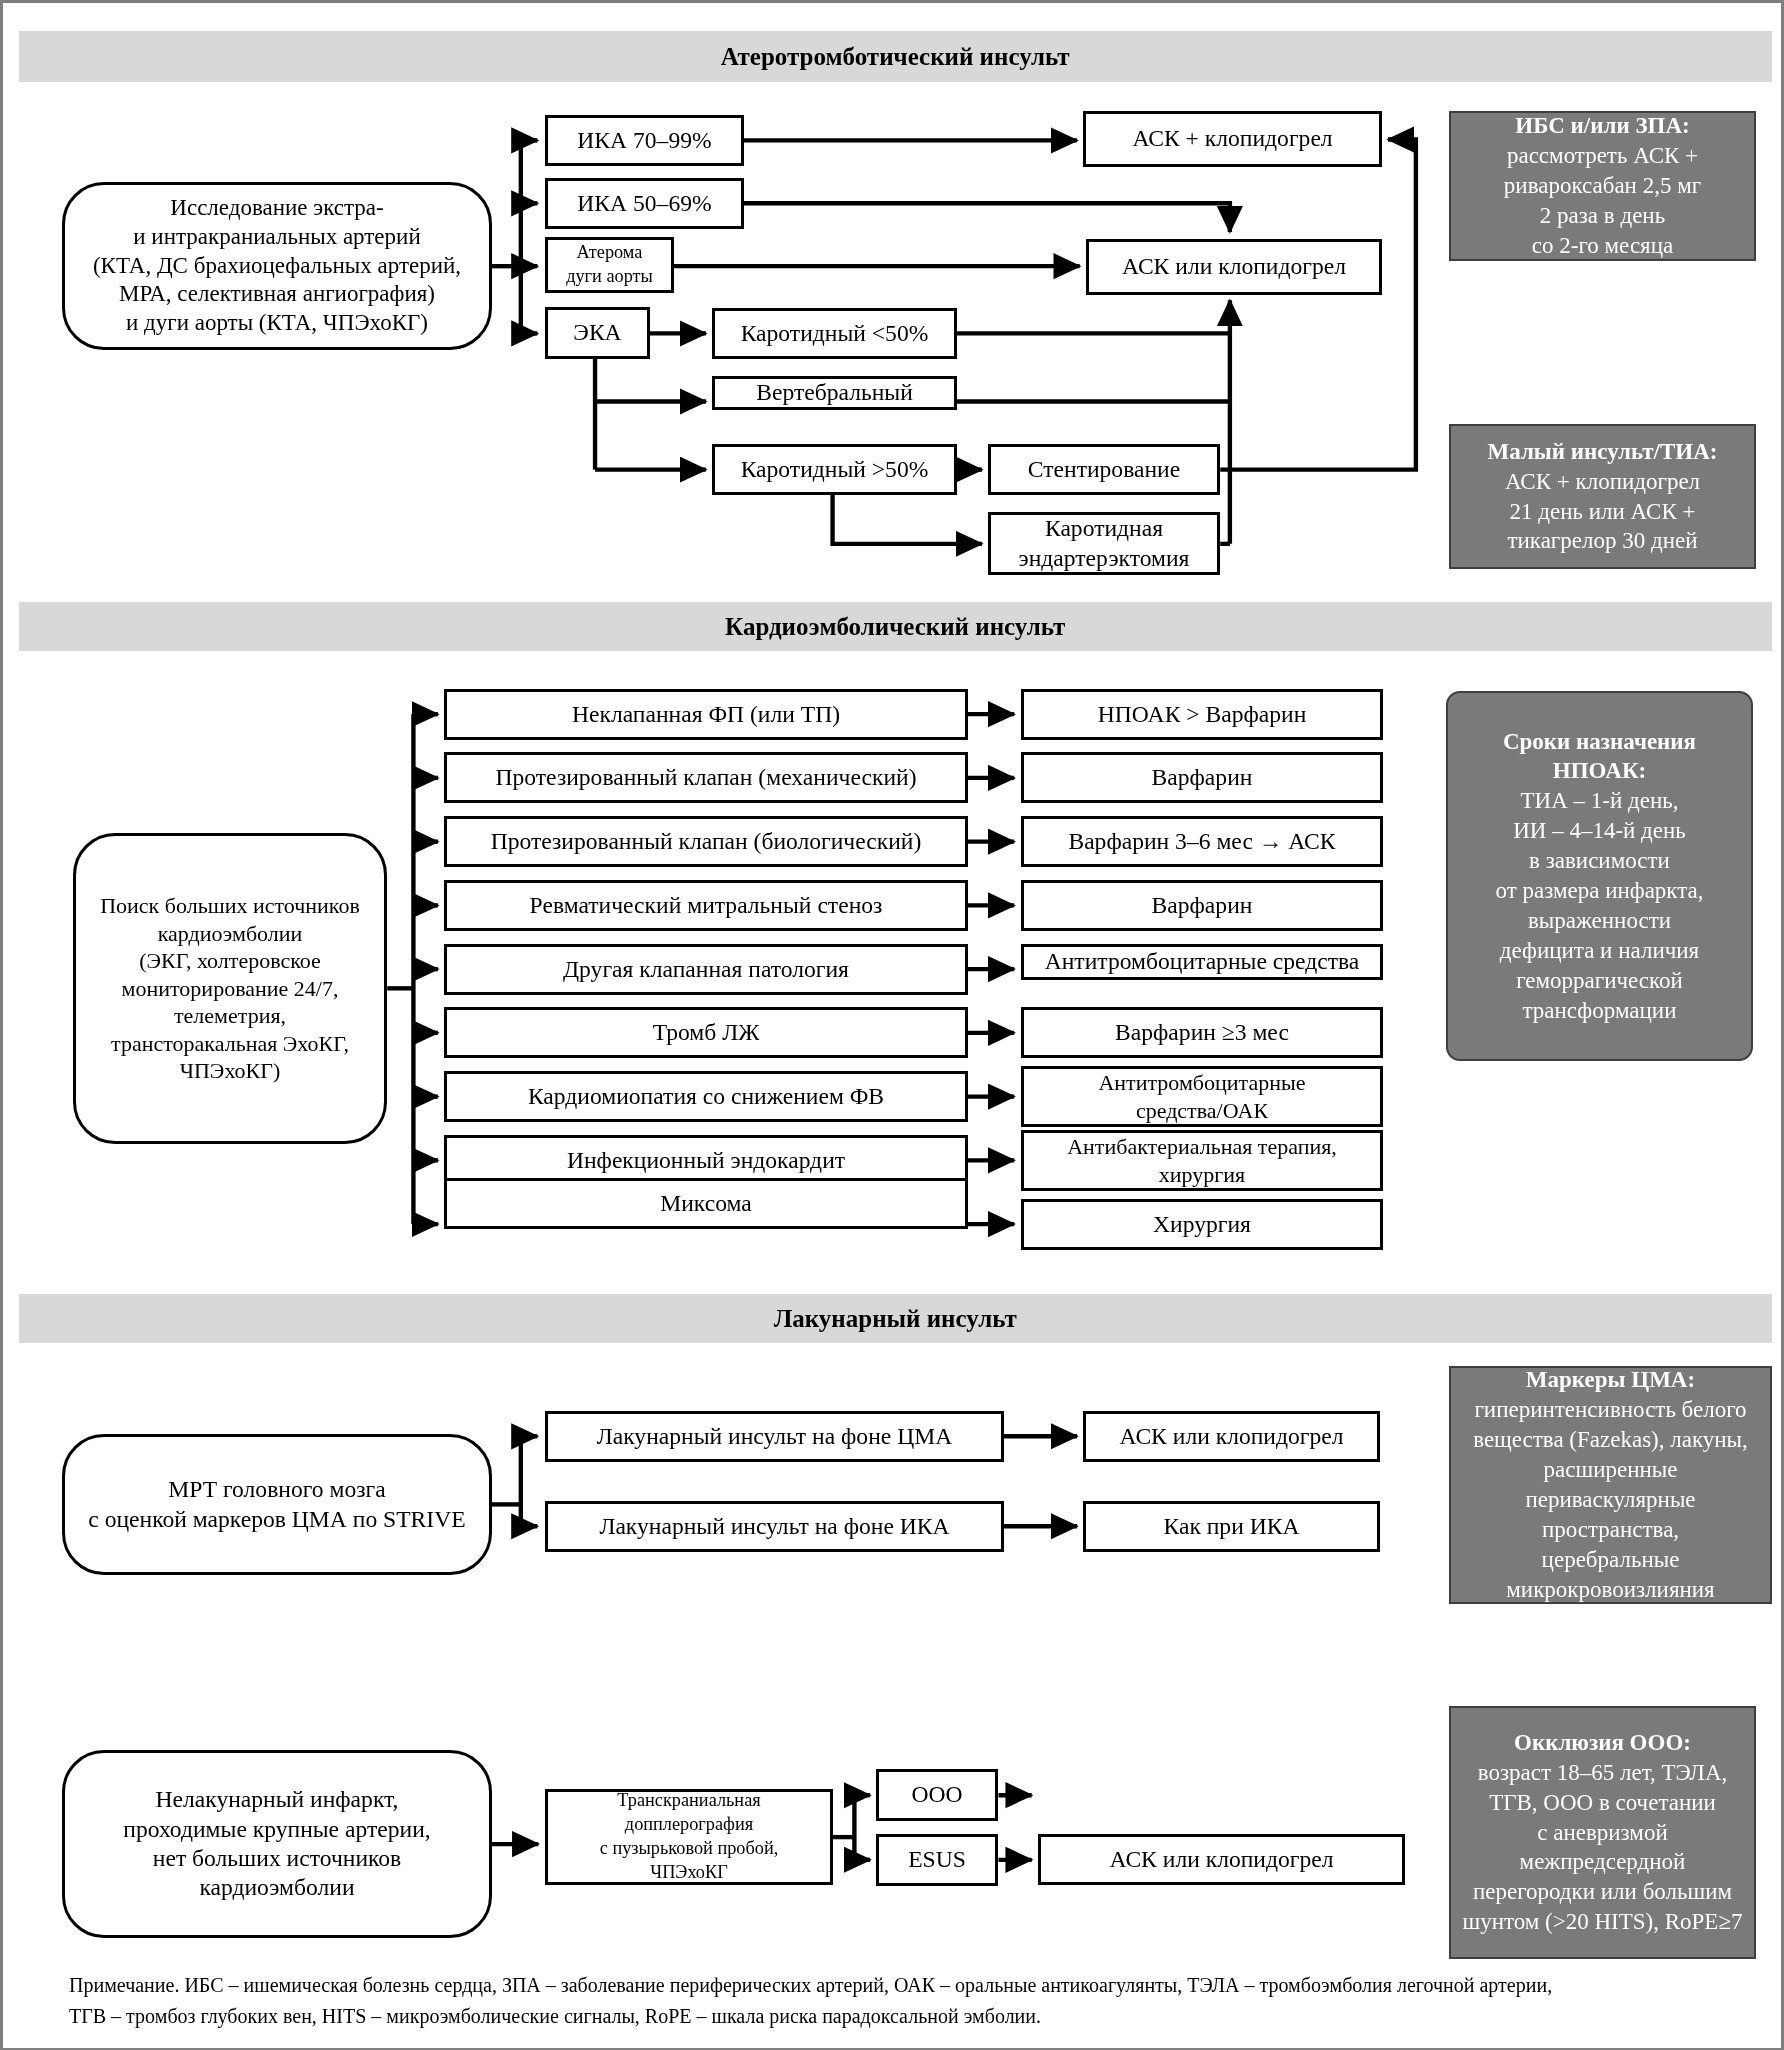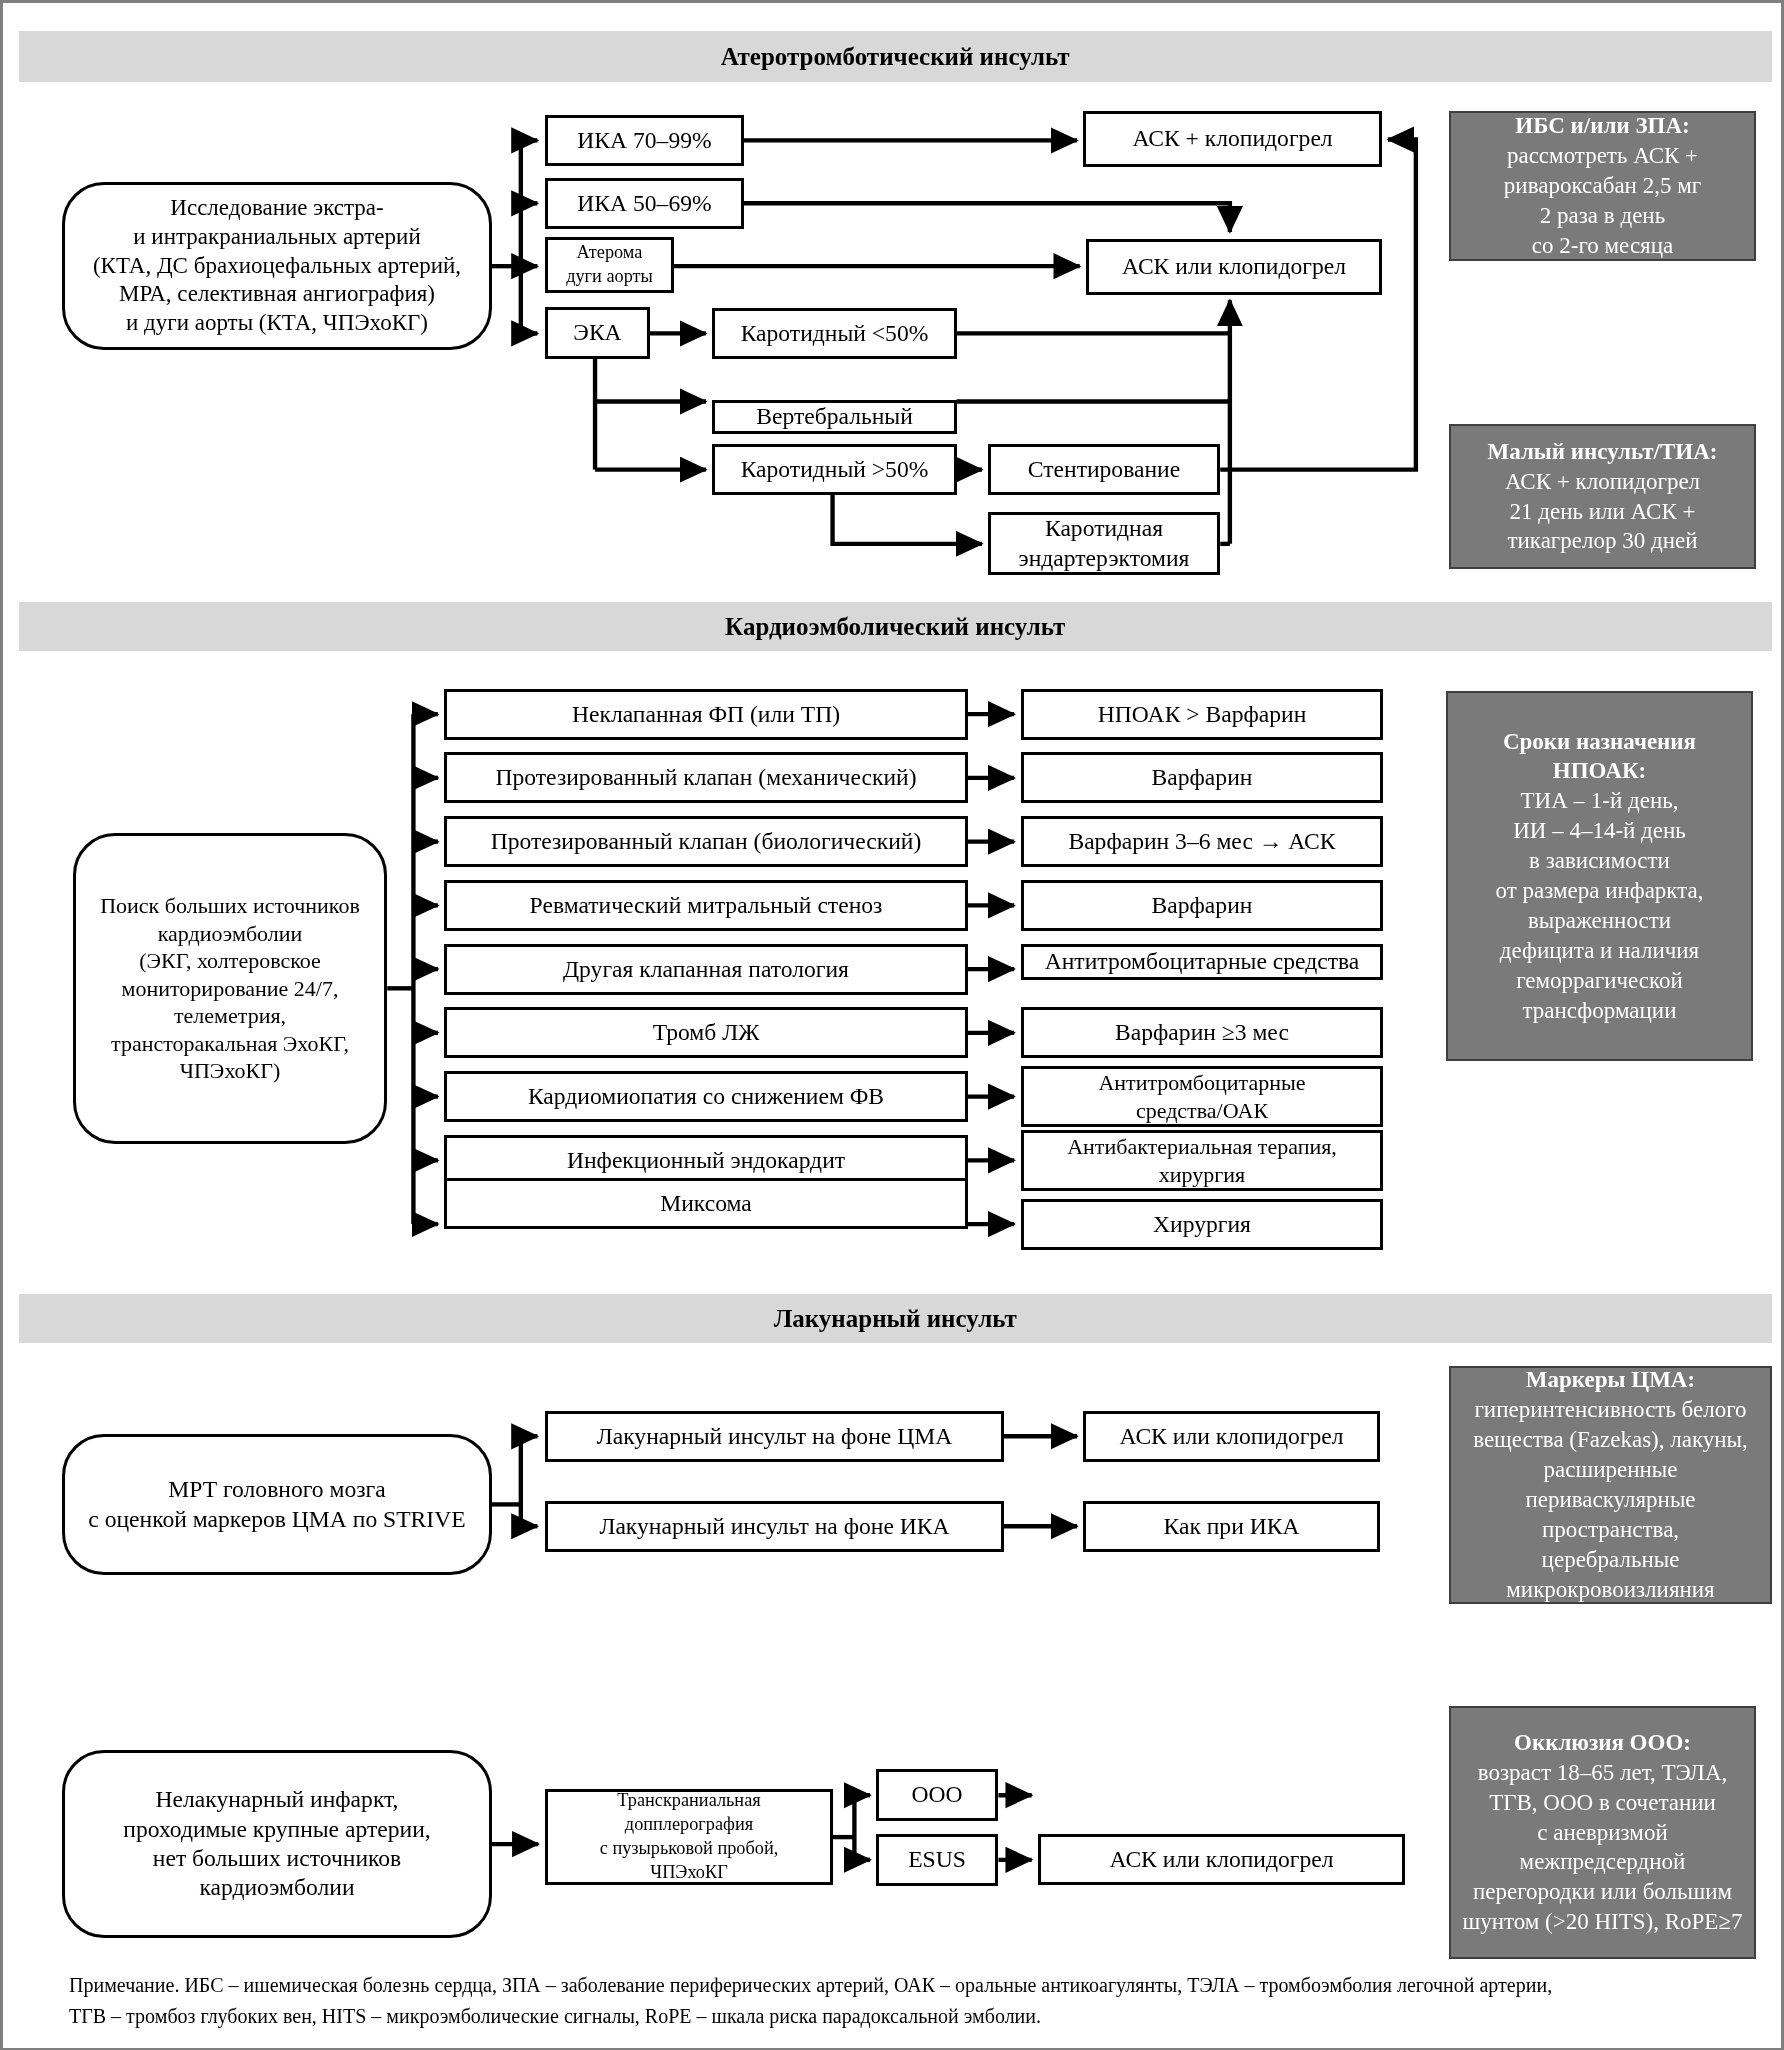--- a/index.html
+++ b/index.html
@@ -123,21 +123,21 @@
 МРА, селективная ангиография)
 и дуги аорты (КТА, ЧПЭхоКГ)</div>
 
   <div class="abs box" style="left:542px;top:112px;width:199px;height:51px;">ИКА 70–99%</div>
   <div class="abs box" style="left:542px;top:175px;width:199px;height:51px;">ИКА 50–69%</div>
   <div class="abs box small" style="left:542px;top:234px;width:129px;height:56px;">Атерома
 дуги аорты</div>
   <div class="abs box" style="left:542px;top:304px;width:105px;height:52px;">ЭКА</div>
 
   <div class="abs box" style="left:709px;top:305px;width:245px;height:51px;">Каротидный &lt;50%</div>
-  <div class="abs box" style="left:709px;top:373px;width:245px;height:34px;margin-top:24px;">Вертебральный</div>
+  <div class="abs box" style="left:709px;top:373px;width:245px;height:34px;">Вертебральный</div>
   <div class="abs box" style="left:709px;top:441px;width:245px;height:51px;">Каротидный &gt;50%</div>
 
   <div class="abs box" style="left:985px;top:441px;width:232px;height:51px;">Стентирование</div>
   <div class="abs box" style="left:985px;top:509px;width:232px;height:63px;">Каротидная
 эндартерэктомия</div>
 
   <div class="abs box" style="left:1080px;top:108px;width:299px;height:56px;">АСК + клопидогрел</div>
   <div class="abs box" style="left:1083px;top:236px;width:296px;height:56px;">АСК или клопидогрел</div>
 
   <div class="abs note" style="left:1446px;top:108px;width:307px;height:150px;">
@@ -181,21 +181,21 @@
   <div class="abs box" style="left:1018px;top:813px;width:362px;height:51px;">Варфарин 3–6 мес → АСК</div>
   <div class="abs box" style="left:1018px;top:877px;width:362px;height:51px;">Варфарин</div>
   <div class="abs box" style="left:1018px;top:941px;width:362px;height:36px;">Антитромбоцитарные средства</div>
   <div class="abs box" style="left:1018px;top:1004px;width:362px;height:51px;">Варфарин ≥3 мес</div>
   <div class="abs box" style="left:1018px;top:1063px;width:362px;height:61px;font-size:22px;">Антитромбоцитарные
 средства/ОАК</div>
   <div class="abs box" style="left:1018px;top:1127px;width:362px;height:61px;font-size:22px;">Антибактериальная терапия,
 хирургия</div>
   <div class="abs box" style="left:1018px;top:1196px;width:362px;height:51px;">Хирургия</div>
 
-  <div class="abs note" style="left:1443px;top:688px;width:307px;height:370px;">
+  <div class="abs note" style="left:1443px;top:688px;width:307px;height:370px;border-radius:14px;">
     <div class="nt">Сроки назначения
 НПОАК:</div>
     <div>ТИА – 1-й день,
 ИИ – 4–14-й день
 в зависимости
 от размера инфаркта,
 выраженности
 дефицита и наличия
 геморрагической
 трансформации</div>

